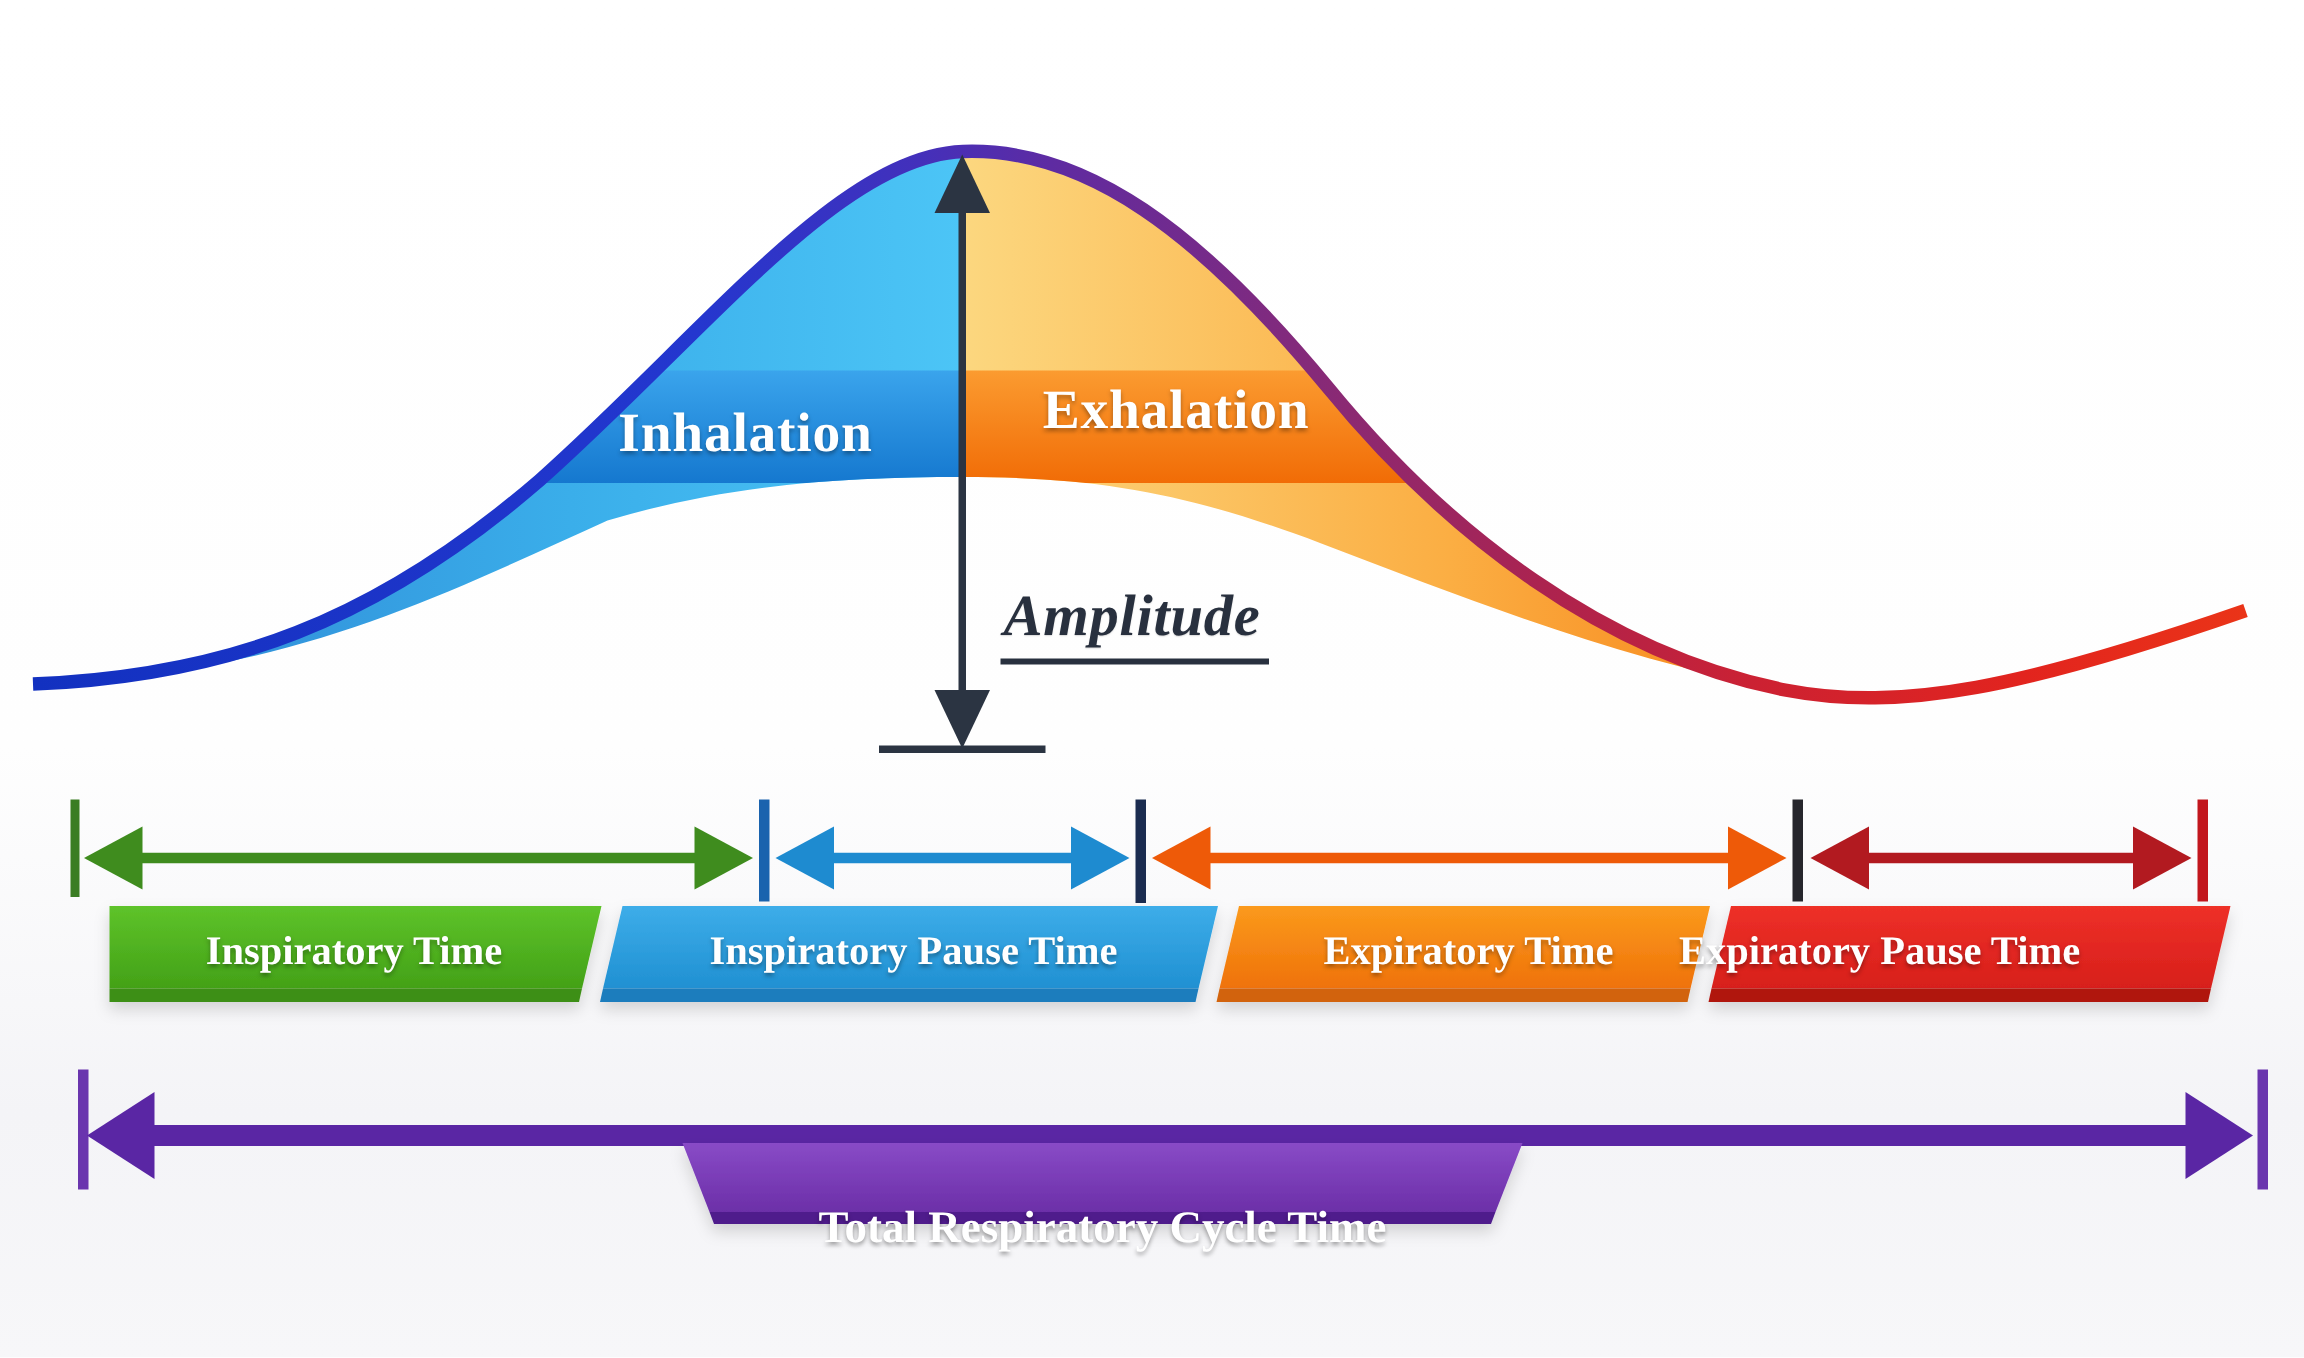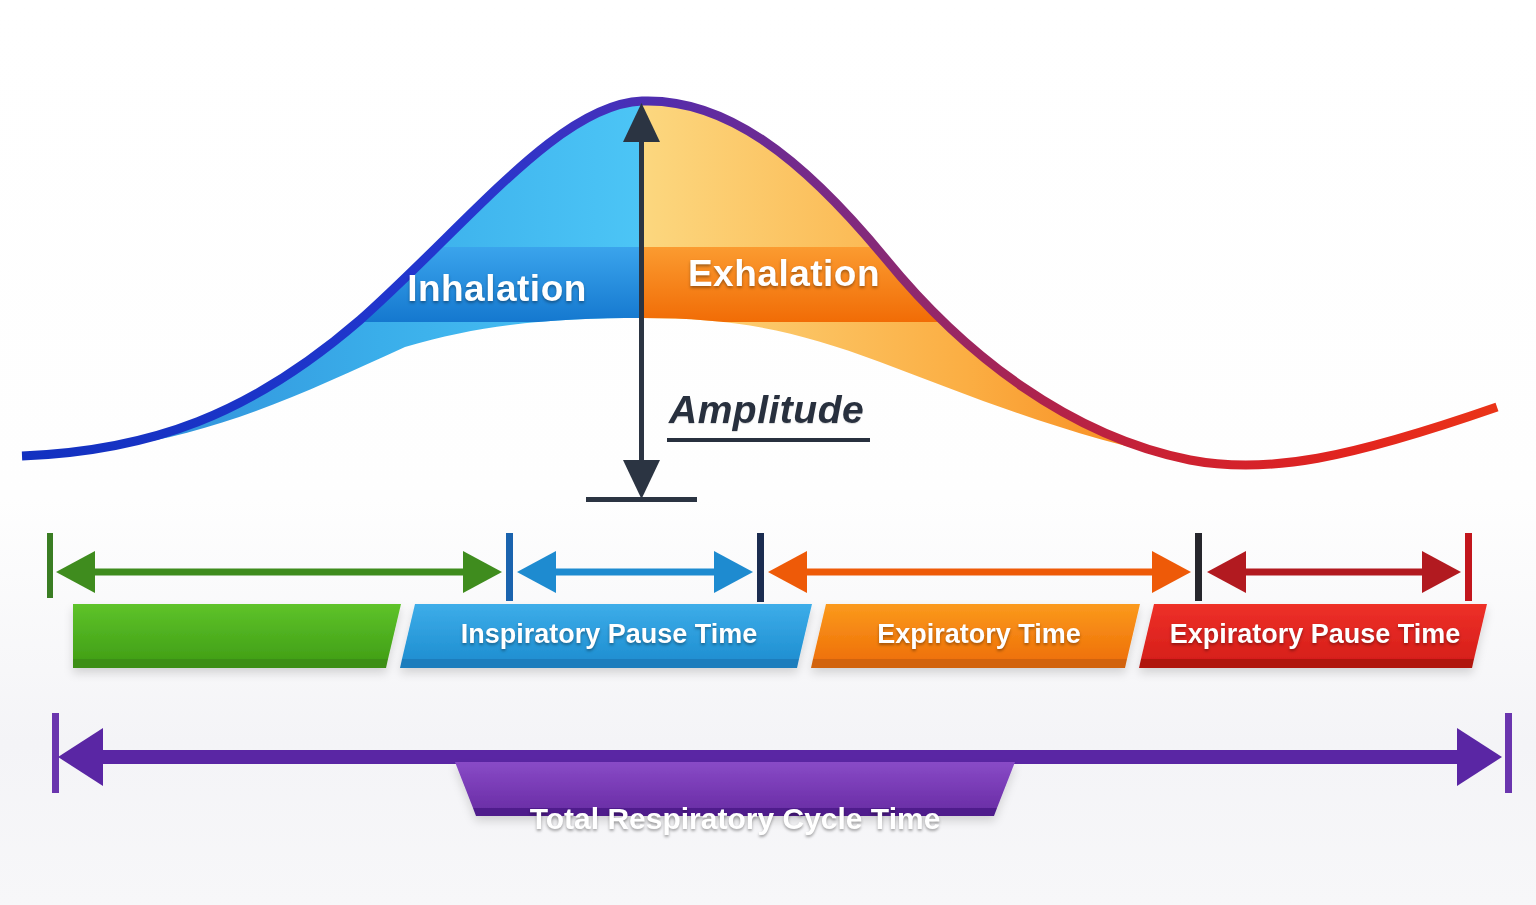--- a/index.html
+++ b/index.html
@@ -1,19 +1,19 @@
 <!DOCTYPE html>
 <html><head>
 <meta charset="utf-8">
 <style>
   html,body{margin:0;padding:0;background:#fff;}
   .figure{
     position:relative;width:1536px;height:905px;overflow:hidden;
     background:linear-gradient(180deg,#ffffff 0%,#fefefe 55%,#f4f4f7 82%,#f7f7f9 100%);
-    font-family:Liberation Sans, sans-serif;
+    font-family:Liberation Serif, serif;
   }
   .figure svg{position:absolute;left:0;top:0;}
   .lbl{position:absolute;color:#fff;font-weight:700;white-space:nowrap;
        transform:translate(-50%,-50%);text-shadow:0 2px 3px rgba(0,0,0,.35);}
   .curve-lbl{font-size:37px;font-weight:800;letter-spacing:.5px;}
   .bar-lbl{font-size:27px;}
   .banner-lbl{font-size:30px;margin-top:33px;}
   .amp-lbl{position:absolute;left:655px;top:388px;color:#28303e;font-size:39px;
        font-style:italic;font-weight:600;letter-spacing:.5px;
        border-bottom:4px solid #28303e;padding:0 6px 6px 2px;
@@ -162,22 +162,23 @@
       <polygon points="473,808 997,808 994,816 476,816" fill="#4f1c8c"></polygon>
     </g>
   </svg>
 
   <div class="lbl curve-lbl" style="left:497px;top:289px;">Inhalation</div>
 
   <div class="lbl curve-lbl" style="left:784px;top:274px;">Exhalation</div>
 
   <div class="amp-lbl">Amplitude</div>
 
+  <div class="lbl bar-lbl" style="left:236px;top:634px;">Inspiratory Time</div>
 
   <div class="lbl bar-lbl" style="left:979px;top:634px;">Expiratory Time</div>
 
   <div class="lbl bar-lbl" style="left:609px;top:634px;">Inspiratory Pause Time</div>
 
-  <div class="lbl bar-lbl" style="left:1315px;top:634px;">Expiratory Pause Time</div>
+  <div class="lbl bar-lbl" style="left:1253px;top:634px;">Expiratory Pause Time</div>
 
   <div class="lbl banner-lbl" style="left:735px;top:786px;">Total Respiratory Cycle Time</div>
 
 </div>
 
 </body></html>

